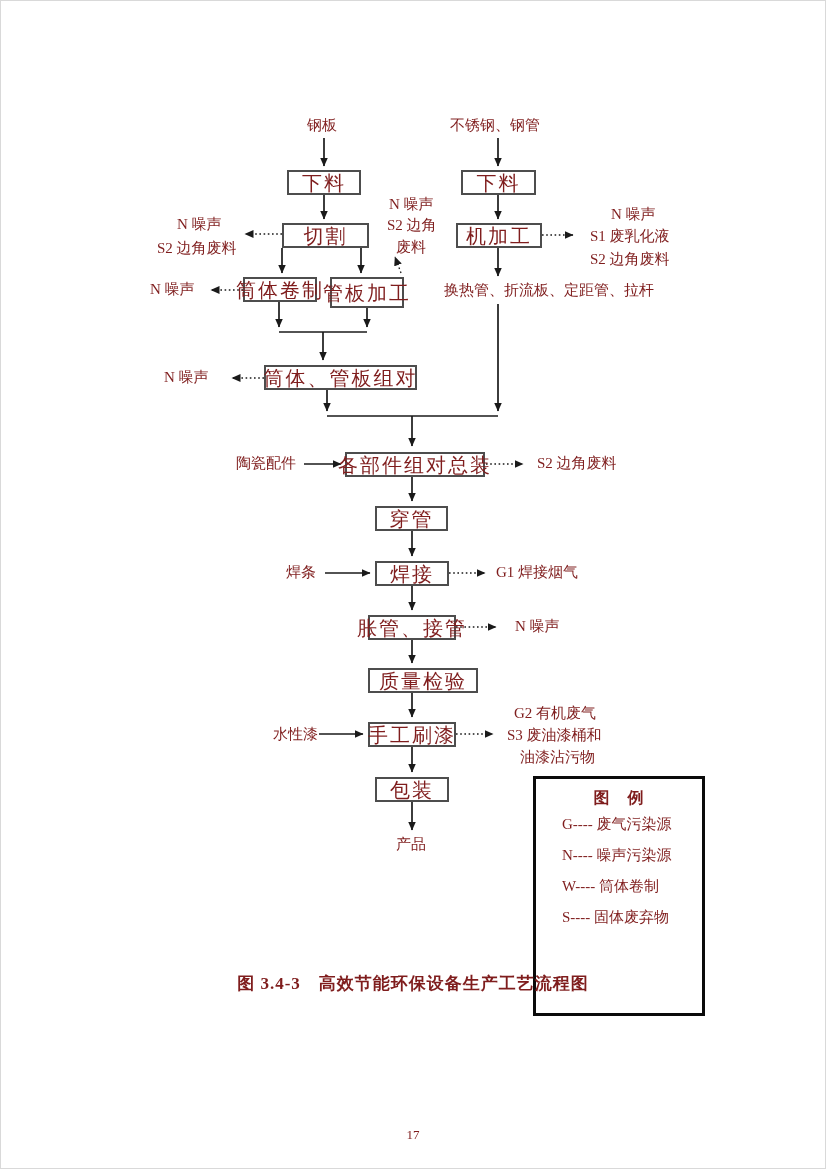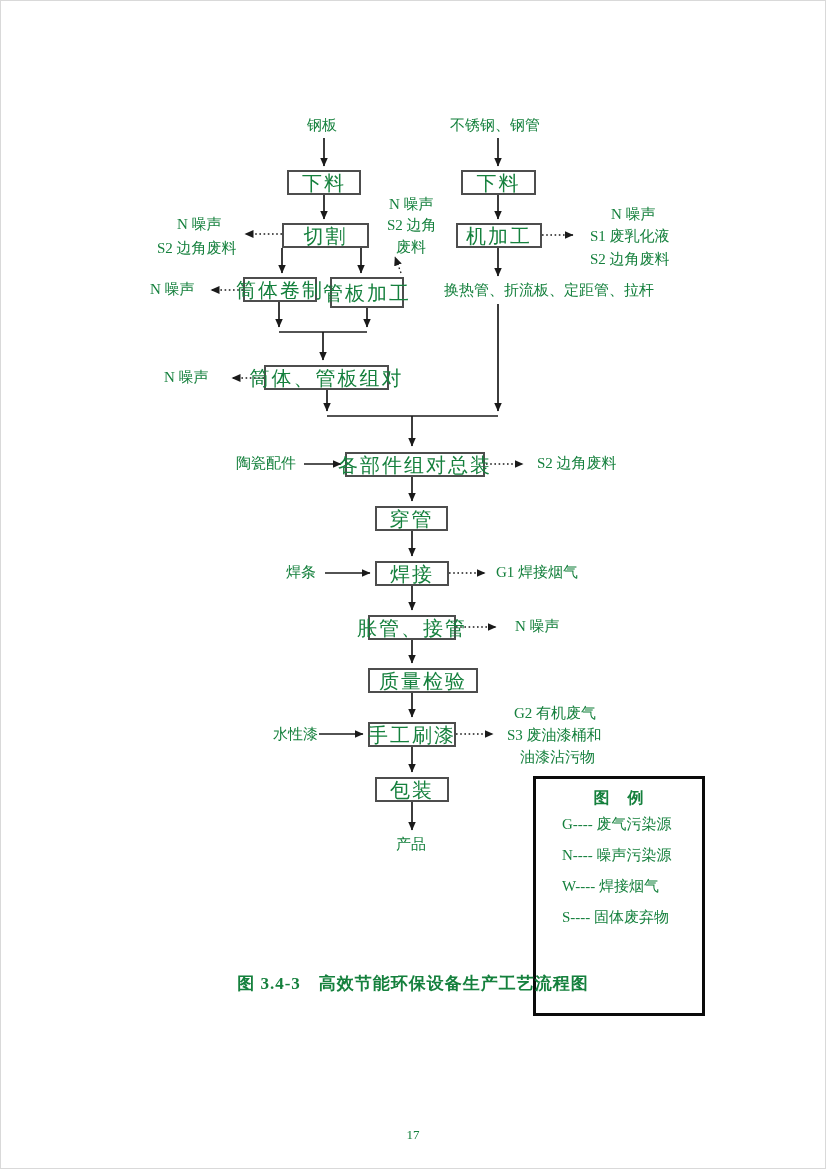--- a/index.html
+++ b/index.html
@@ -1,19 +1,19 @@
 <!DOCTYPE html>
 <html><head>
 <meta charset="utf-8">
 <style>
   html,body{margin:0;padding:0;background:#888;}
   .page{
     position:relative;width:826px;height:1169px;margin:0 auto;
     background:#ffffff;border:1px solid #d9d9d9;box-sizing:border-box;
-    font-family:"Liberation Serif","DejaVu Serif",serif;color:#15803d;
+    font-family:"Liberation Serif","DejaVu Serif",serif;color:#7f1d1d;
     overflow:hidden;
   }
   .connectors{position:absolute;left:0;top:0;}
   .node{
     position:absolute;box-sizing:border-box;border:2px solid #4d4d4d;background:#fff;
     display:flex;align-items:center;justify-content:center;
     font-size:20px;letter-spacing:2px;white-space:nowrap;line-height:1;
   }
   .lbl{position:absolute;font-size:15px;white-space:nowrap;line-height:1.05;}
   .legend{
@@ -83,21 +83,21 @@
   <div class="lbl" style="left:235px;top:455px">陶瓷配件</div>
   <div class="lbl" style="left:285px;top:564px">焊条</div>
   <div class="lbl" style="left:272px;top:726px">水性漆</div>
 
   <div class="node" style="left:286px;top:169px;width:74px;height:25px">下料</div>
   <div class="node" style="left:460px;top:169px;width:75px;height:25px">下料</div>
   <div class="node" style="left:281px;top:222px;width:87px;height:25px">切割</div>
   <div class="node" style="left:455px;top:222px;width:86px;height:25px">机加工</div>
   <div class="node" style="left:242px;top:276px;width:74px;height:25px">筒体卷制</div>
   <div class="node" style="left:329px;top:276px;width:74px;height:31px">管板加工</div>
-  <div class="node" style="left:263px;top:364px;width:125px;height:25px">筒体、管板组对</div>
+  <div class="node" style="left:263px;top:364px;width:153px;height:25px">筒体、管板组对</div>
   <div class="lbl" style="left:443px;top:282px">换热管、折流板、定距管、拉杆</div>
   <div class="node" style="left:344px;top:451px;width:140px;height:25px">各部件组对总装</div>
   <div class="node" style="left:374px;top:505px;width:73px;height:25px">穿管</div>
   <div class="node" style="left:374px;top:560px;width:74px;height:25px">焊接</div>
   <div class="node" style="left:367px;top:614px;width:88px;height:25px">胀管、接管</div>
   <div class="node" style="left:367px;top:667px;width:110px;height:25px">质量检验</div>
   <div class="node" style="left:367px;top:721px;width:88px;height:25px">手工刷漆</div>
   <div class="node" style="left:374px;top:776px;width:74px;height:25px">包装</div>
   <div class="lbl" style="left:395px;top:836px">产品</div>
 
@@ -119,20 +119,20 @@
   <div class="lbl" style="left:514px;top:618px">N 噪声</div>
 
   <div class="lbl" style="left:513px;top:705px">G2 有机废气</div>
   <div class="lbl" style="left:506px;top:727px">S3 废油漆桶和</div>
   <div class="lbl" style="left:519px;top:749px">油漆沾污物</div>
 
   <div class="legend">
     <div class="legend-title">图　例</div>
     <div class="legend-item" style="top:36px">G---- 废气污染源</div>
     <div class="legend-item" style="top:67px">N---- 噪声污染源</div>
-    <div class="legend-item" style="top:98px">W---- 焊接烟气</div>
+    <div class="legend-item" style="top:98px">W---- 筒体卷制</div>
     <div class="legend-item" style="top:129px">S---- 固体废弃物</div>
   </div>
 
   <div class="caption">图 3.4-3　高效节能环保设备生产工艺流程图</div>
   <div class="pageno">17</div>
 
 </div>
 
 </body></html>

